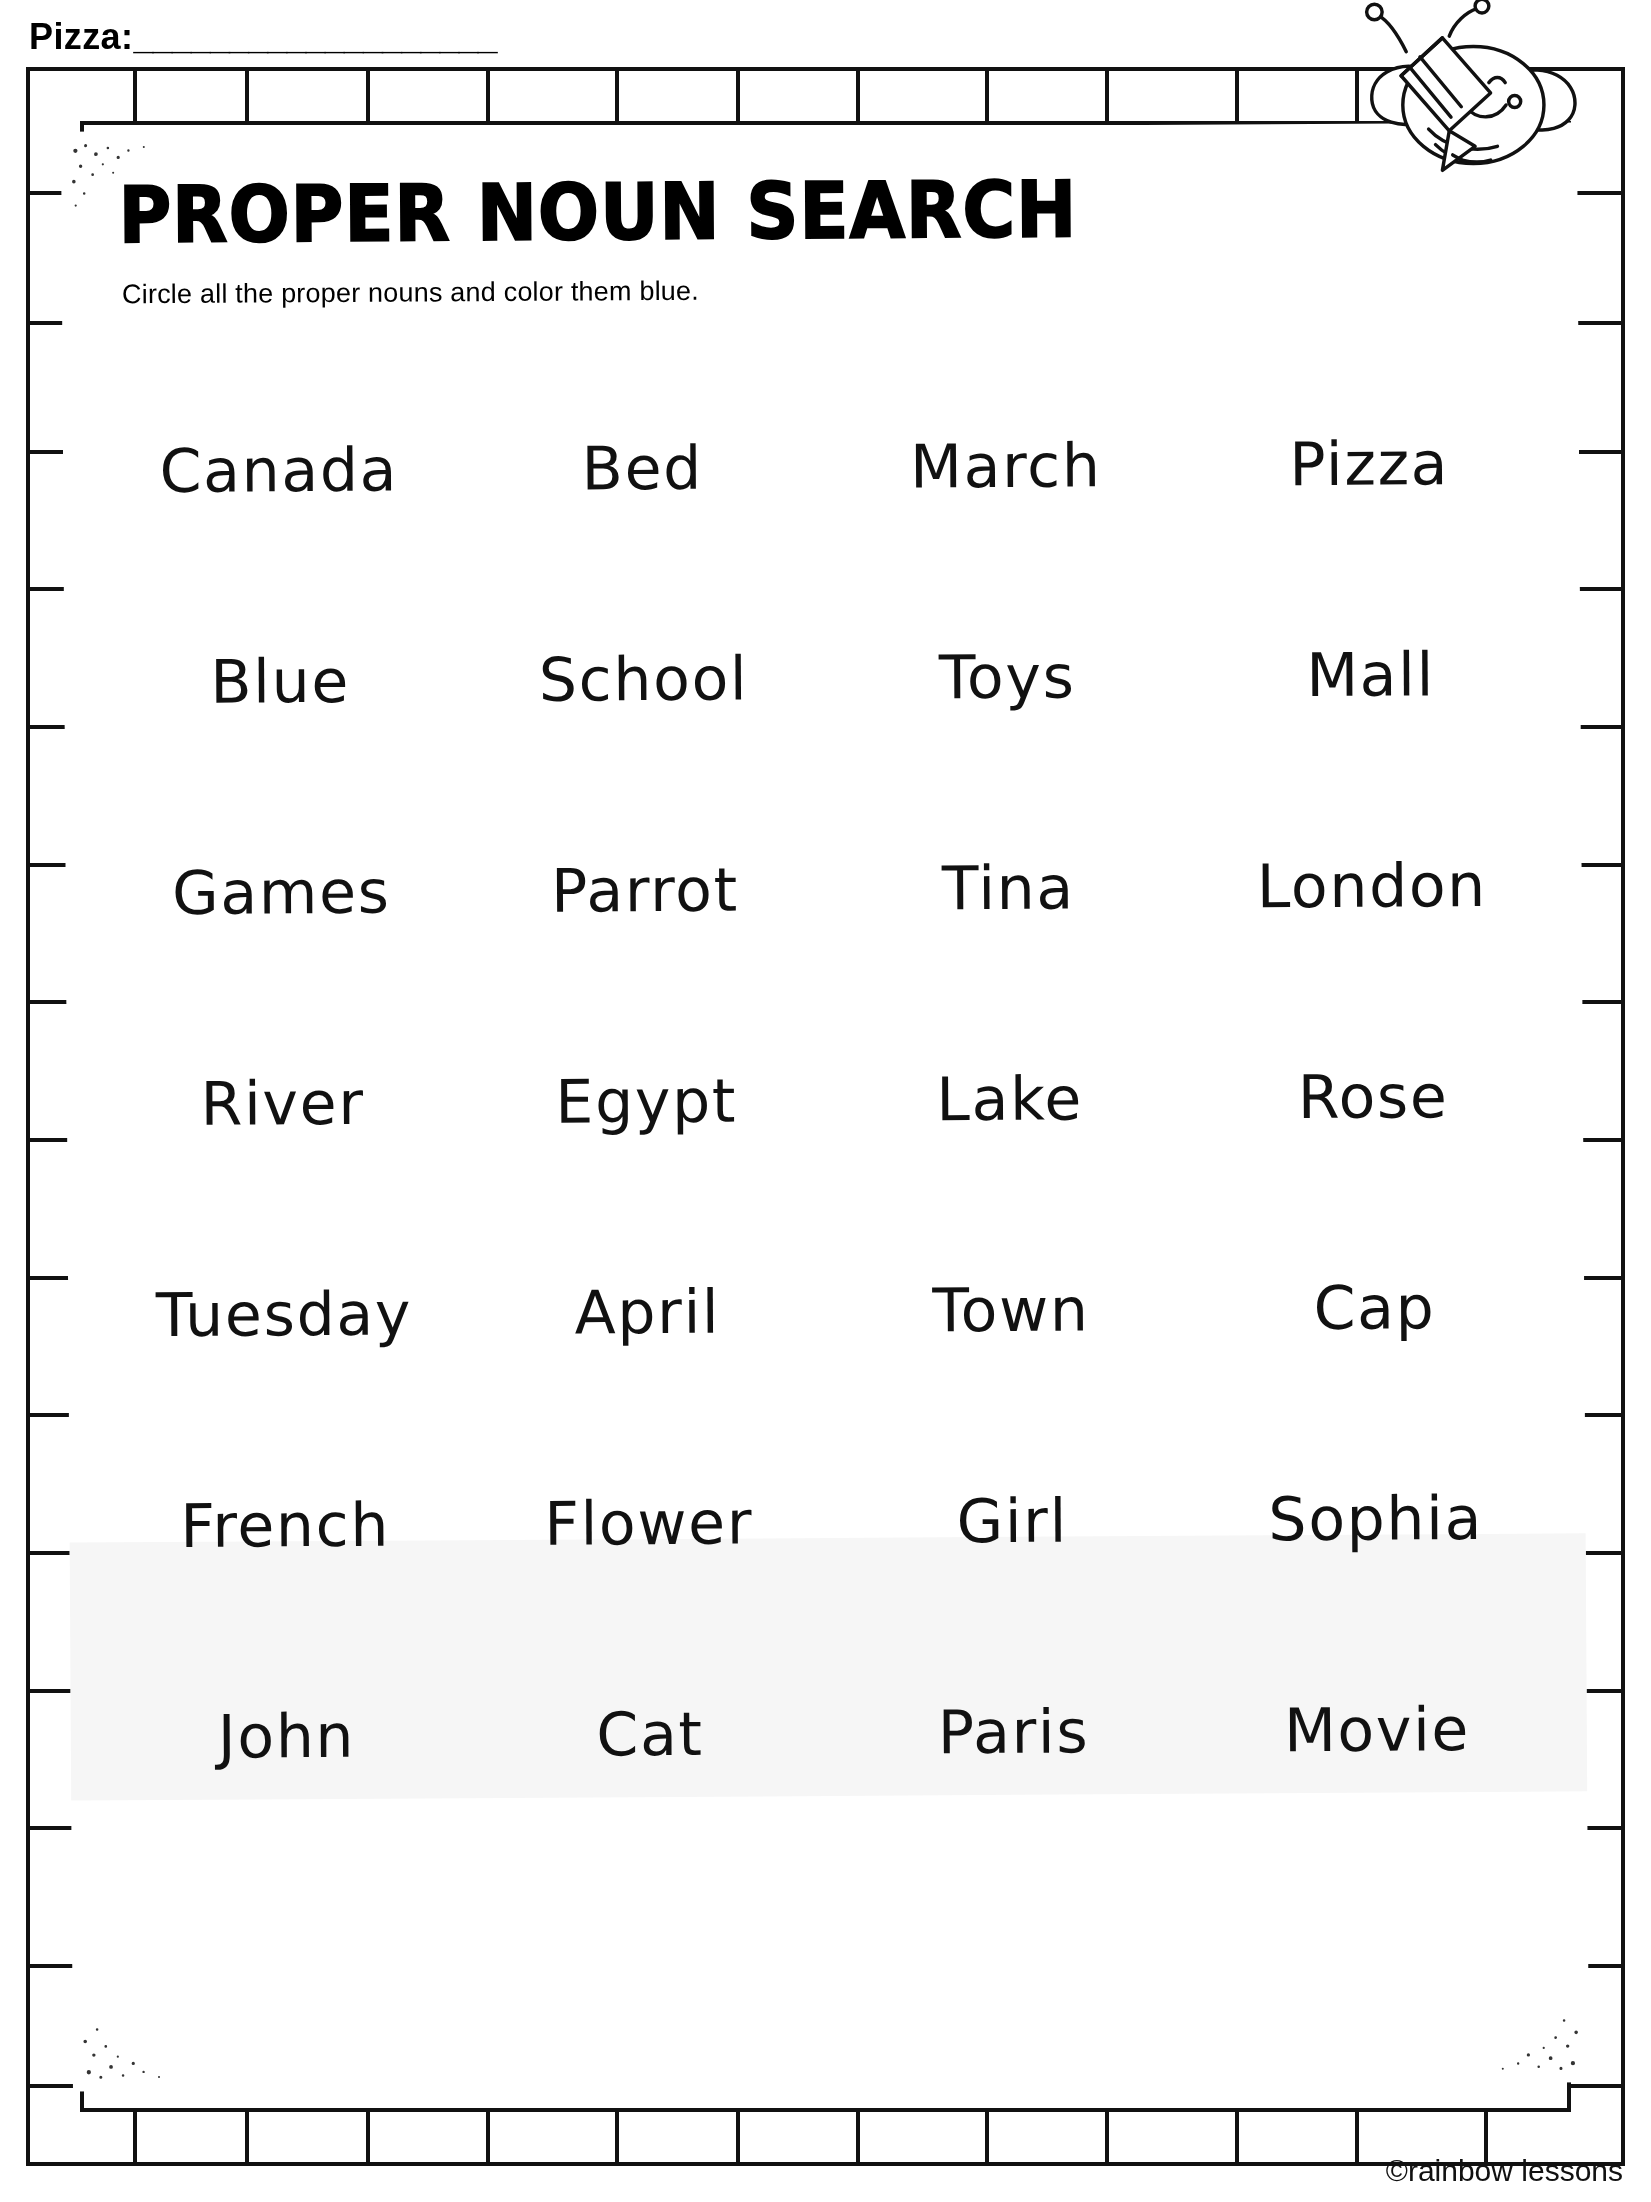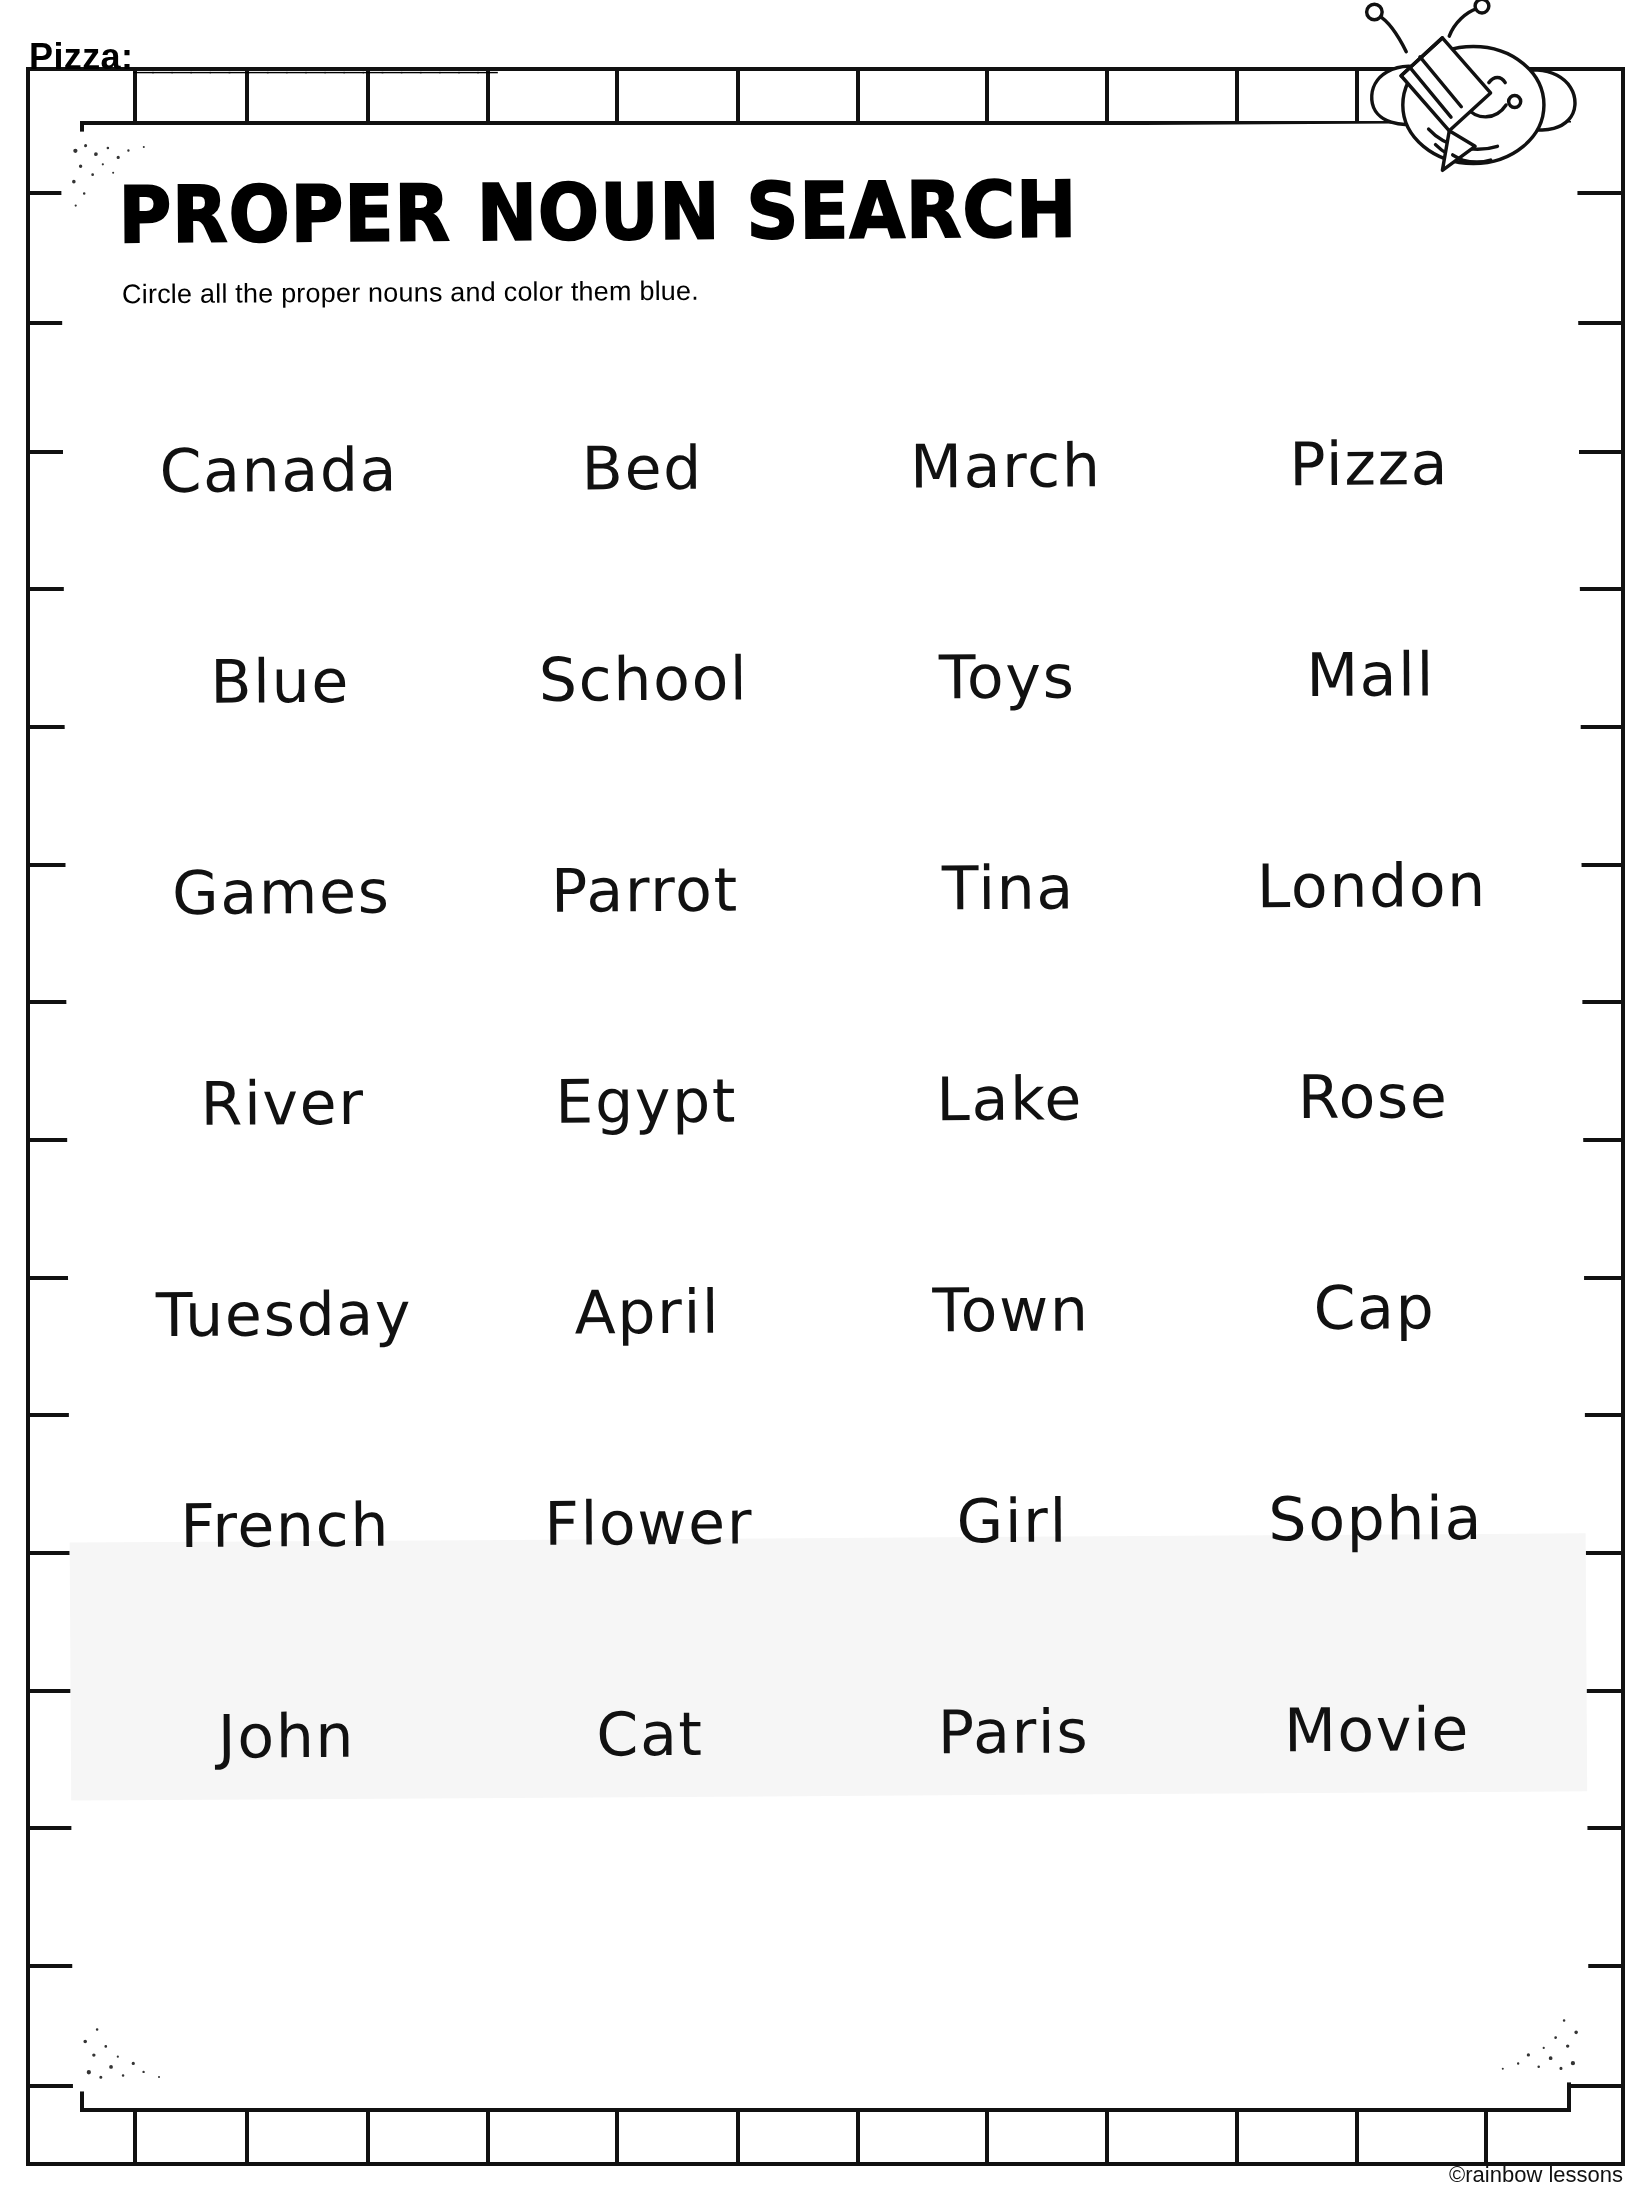--- a/index.html
+++ b/index.html
@@ -25,21 +25,20 @@
     align-items: baseline;
     font-size: 36px;
     font-weight: bold;
     letter-spacing: 0.4px;
     z-index: 6;
   }
   .name-label { white-space: pre; }
   .name-line {
     letter-spacing: -0.9px;
     font-weight: bold;
-    margin-top: 20px;
   }
 
   
   .brick-frame {
     position: absolute;
     left: 26px;
     top: 67px;
     width: 1599px;
     height: 2099px;
     box-sizing: border-box;
@@ -146,21 +145,21 @@
     width: 284px;
     height: 241px;
     z-index: 8;
   }
 
   
   .credit {
     position: absolute;
     right: 29px;
     bottom: 15.5px;
-    font-size: 22px;
+    font-size: 30px;
     font-family: "Liberation Sans", sans-serif;
     color: #111;
     z-index: 9;
   }
 </style>
 </head>
 <body>
 
 <div class="name-row">
   <span class="name-label">Pizza:</span>

